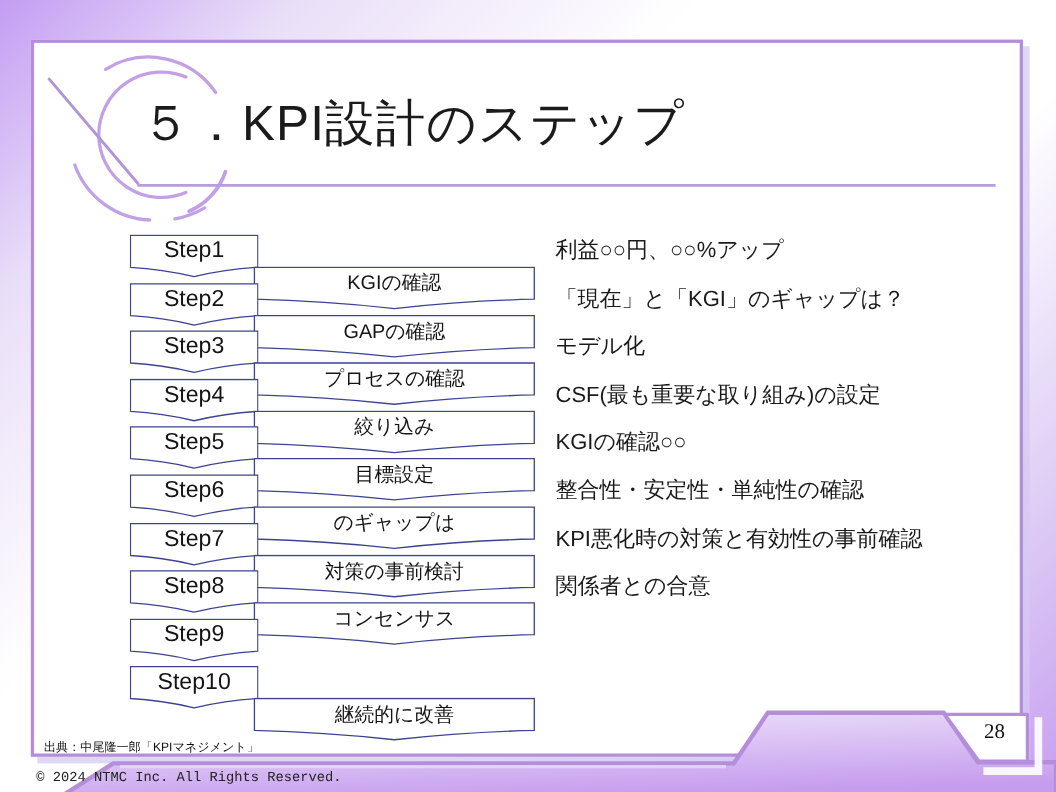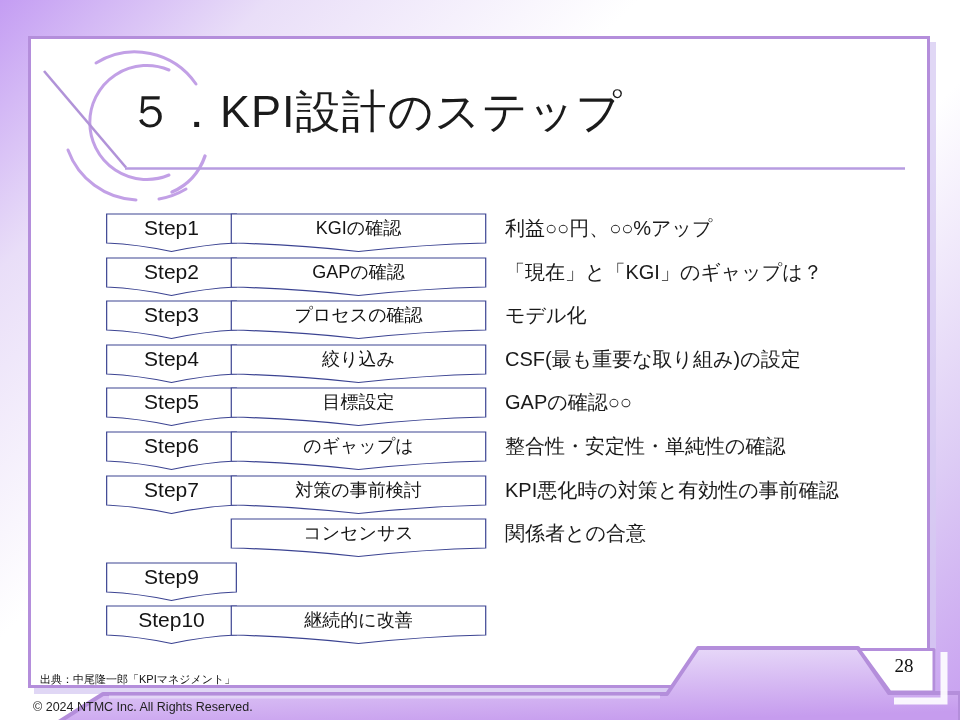--- a/index.html
+++ b/index.html
@@ -25,40 +25,40 @@
     font-size:45px;color:#1b1b1b;letter-spacing:1px;white-space:nowrap;
   }
   .steps{position:absolute;left:106px;top:213px;width:830px;height:440px;z-index:3;}
   .step-row{position:absolute;left:0;height:40px;width:830px;}
   .banner{position:absolute;top:0;height:40px;}
   .banner svg{position:absolute;left:0;top:0;width:100%;height:100%;}
   .banner .banner-text{
     position:absolute;left:0;top:0;width:100%;height:30px;line-height:30px;
     text-align:center;color:#141414;white-space:nowrap;
   }
-  .badge{left:0;width:99px;padding-left:32px;}
+  .badge{left:12px;width:117px;}
   .badge .banner-text{font-size:21px;}
-  .labelbox{left:124px;width:257px;}
+  .labelbox{left:124px;width:257px;margin-top:29px;}
   .labelbox .banner-text{font-size:18px;}
   .note{
     position:absolute;left:399px;top:0;height:30px;line-height:30px;
     font-size:20px;color:#1a1a1a;white-space:nowrap;
   }
   .source-note{
     position:absolute;left:40px;top:672px;z-index:4;
     font-size:11px;color:#111;
   }
   .page-number{
     position:absolute;left:880px;top:655px;width:48px;z-index:4;
     font-family:"Liberation Serif","DejaVu Serif",serif;
     font-size:19px;color:#111;text-align:center;
   }
   .copyright{
     position:absolute;left:33px;top:700px;z-index:4;
-    font-family:Liberation Sans, sans-serif;
+    font-family:Liberation Mono, monospace;
     font-size:12.5px;color:#222;
   }
 </style>
 </head>
 <body>
 
 <div class="slide">
 
   <div class="panel"></div>
 
@@ -160,21 +160,21 @@
         <path d="M1,1 L199,1 L199,30 Q150,31.5 100,38.5 Q50,31.5 1,30 Z" fill="#ffffff" stroke="#3c4492" stroke-width="1.2" vector-effect="non-scaling-stroke"></path>
       </svg>
       <span class="banner-text">Step5</span>
     </div>
     <div class="banner labelbox">
       <svg viewBox="0 0 200 40" preserveAspectRatio="none">
         <path d="M1,1 L199,1 L199,30 Q150,31.5 100,38.5 Q50,31.5 1,30 Z" fill="#ffffff" stroke="#3c4492" stroke-width="1.2" vector-effect="non-scaling-stroke"></path>
       </svg>
       <span class="banner-text">目標設定</span>
     </div>
-    <div class="note">GAPの確認○○</div>
+    <div class="note">KGIの確認○○</div>
   </div>
       <div class="step-row" style="top: 218px;">
     <div class="banner badge">
       <svg viewBox="0 0 200 40" preserveAspectRatio="none">
         <path d="M1,1 L199,1 L199,30 Q150,31.5 100,38.5 Q50,31.5 1,30 Z" fill="#ffffff" stroke="#3c4492" stroke-width="1.2" vector-effect="non-scaling-stroke"></path>
       </svg>
       <span class="banner-text">Step6</span>
     </div>
     <div class="banner labelbox">
       <svg viewBox="0 0 200 40" preserveAspectRatio="none">
@@ -193,20 +193,26 @@
     </div>
     <div class="banner labelbox">
       <svg viewBox="0 0 200 40" preserveAspectRatio="none">
         <path d="M1,1 L199,1 L199,30 Q150,31.5 100,38.5 Q50,31.5 1,30 Z" fill="#ffffff" stroke="#3c4492" stroke-width="1.2" vector-effect="non-scaling-stroke"></path>
       </svg>
       <span class="banner-text">対策の事前検討</span>
     </div>
     <div class="note">KPI悪化時の対策と有効性の事前確認</div>
   </div>
       <div class="step-row" style="top: 305px;">
+    <div class="banner badge">
+      <svg viewBox="0 0 200 40" preserveAspectRatio="none">
+        <path d="M1,1 L199,1 L199,30 Q150,31.5 100,38.5 Q50,31.5 1,30 Z" fill="#ffffff" stroke="#3c4492" stroke-width="1.2" vector-effect="non-scaling-stroke"></path>
+      </svg>
+      <span class="banner-text">Step8</span>
+    </div>
     <div class="banner labelbox">
       <svg viewBox="0 0 200 40" preserveAspectRatio="none">
         <path d="M1,1 L199,1 L199,30 Q150,31.5 100,38.5 Q50,31.5 1,30 Z" fill="#ffffff" stroke="#3c4492" stroke-width="1.2" vector-effect="non-scaling-stroke"></path>
       </svg>
       <span class="banner-text">コンセンサス</span>
     </div>
     <div class="note">関係者との合意</div>
   </div>
       <div class="step-row" style="top: 349px;">
     <div class="banner badge">

